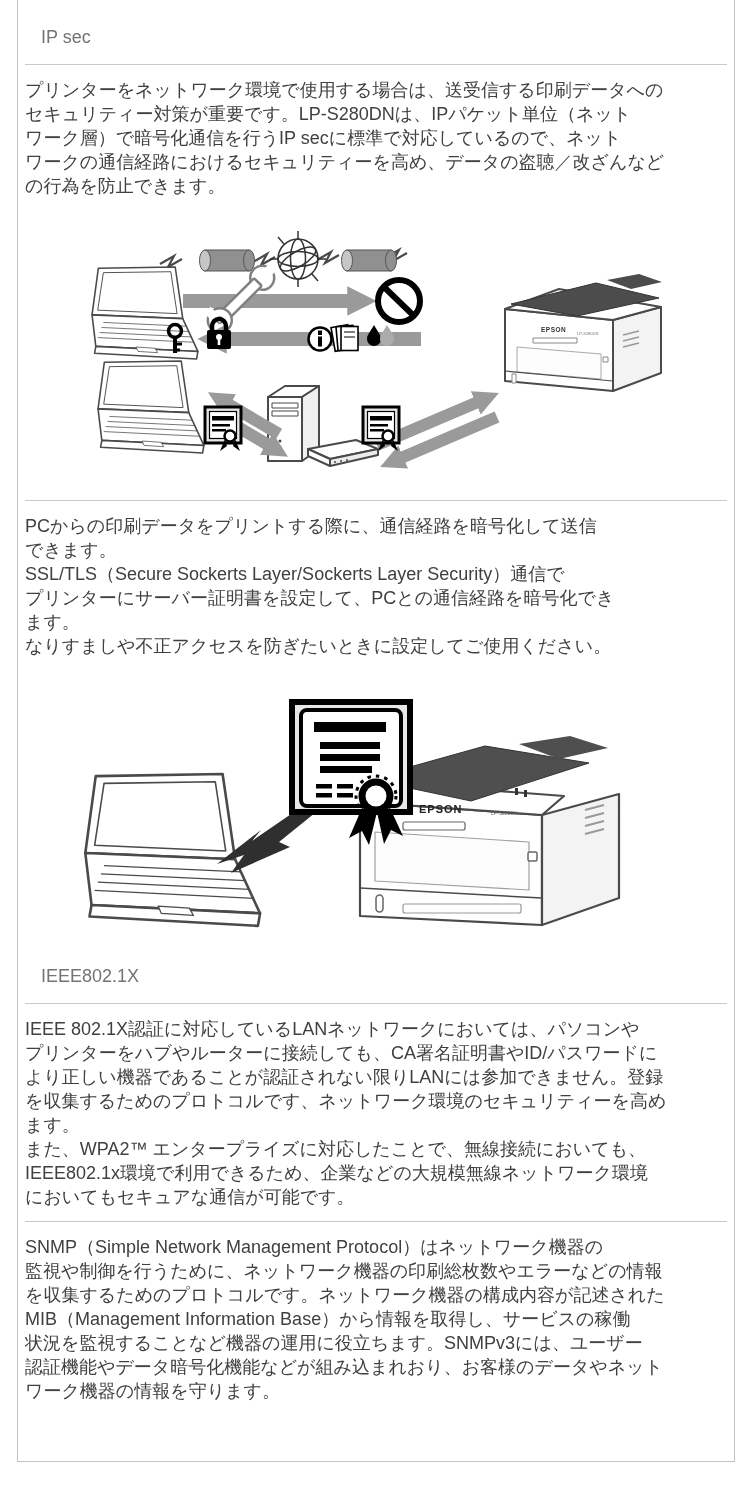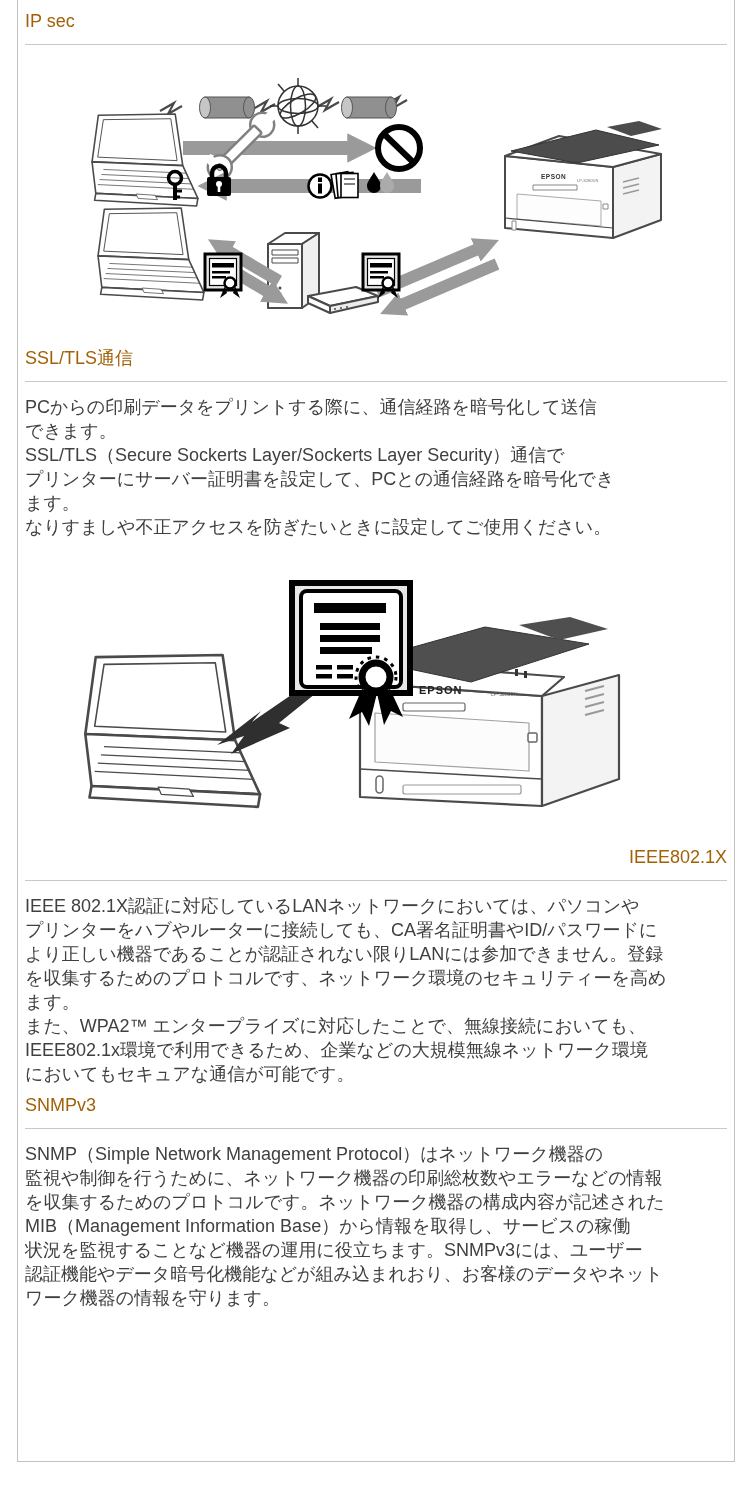--- a/index.html
+++ b/index.html
@@ -9,41 +9,46 @@
     margin:0 15px 0 17px;
     border-left:1px solid #c2c2c2;
     border-right:1px solid #c2c2c2;
     border-bottom:1px solid #c2c2c2;
     box-sizing:border-box;
     height:1462px;
     padding:10px 7px 0 7px;
     overflow:hidden;
     background:#fff;
   }
-  h2.hd{font-size:18px;line-height:22px;font-weight:400;margin:0;color:#a16207;}
+  h2.hd{font-size:18px;line-height:22px;font-weight:400;margin:16px;color:#737373;}
   h2.hd-2{margin-top:12px;}
-  h2.hd-3{margin-top:31px;text-align:right;}
+  h2.hd-3{margin-top:31px;}
   h2.hd-4{margin-top:8px;}
   hr.rule{border:0;border-top:1px solid #c8c8c8;margin:12px 0 0 0;height:0;}
   p.body{font-size:18px;line-height:24px;margin:13px 0 0 0;white-space:pre-line;color:#404040;}
   .figure{display:block;}
   .figure svg{display:block;}
   .fig-1{margin:25px 0 0 40px;}
   .fig-2{margin:24px 0 0 42px;}
   text{font-family:"Liberation Sans","DejaVu Sans",sans-serif;}
 </style>
 </head>
 <body>
 
 <div class="page">
   <div class="content">
 
     <section>
       <h2 class="hd hd-1">IP sec</h2>
       <hr class="rule">
+      <p class="body">プリンターをネットワーク環境で使用する場合は、送受信する印刷データへの
+セキュリティー対策が重要です。LP-S280DNは、IPパケット単位（ネット
+ワーク層）で暗号化通信を行うIP secに標準で対応しているので、ネット
+ワークの通信経路におけるセキュリティーを高め、データの盗聴／改ざんなど
+の行為を防止できます。</p>
 
       <div class="figure fig-1">
         <svg width="620" height="265" viewBox="0 0 620 265">
           <defs>
             <marker id="ah" viewBox="0 0 10 10" refX="4" refY="5" markerWidth="2.1" markerHeight="2.1" orient="auto">
               <path d="M0,0 L10,5 L0,10 z" fill="#9a9a9a"></path>
             </marker>
             <g id="laptop" fill="#ffffff" stroke="#4a4a4a" stroke-width="2.5" stroke-linejoin="round">
               <polygon points="18,2 140,0 152,82 8,76"></polygon>
               <polygon points="26,9 133,7.5 143,74 17,68.5" stroke-width="1.5"></polygon>
@@ -188,21 +193,20 @@
             <line x1="558" y1="112" x2="574" y2="108" stroke="#999" stroke-width="1.5"></line>
             <line x1="558" y1="118" x2="574" y2="114" stroke="#999" stroke-width="1.5"></line>
             <line x1="558" y1="124" x2="574" y2="120" stroke="#999" stroke-width="1.5"></line>
             <rect x="538" y="134" width="5" height="5" fill="#fff" stroke="#888" stroke-width="1"></rect>
           </g>
         </svg>
       </div>
     </section>
 
     <section>
-      <h2 class="hd hd-2">SSL/TLS通信</h2>
       <hr class="rule">
       <p class="body">PCからの印刷データをプリントする際に、通信経路を暗号化して送信
 できます。
 SSL/TLS（Secure Sockerts Layer/Sockerts Layer Security）通信で
 プリンターにサーバー証明書を設定して、PCとの通信経路を暗号化でき
 ます。
 なりすましや不正アクセスを防ぎたいときに設定してご使用ください。</p>
 
       <div class="figure fig-2">
         <svg width="580" height="252" viewBox="0 0 580 252">
@@ -260,21 +264,20 @@
 プリンターをハブやルーターに接続しても、CA署名証明書やID/パスワードに
 より正しい機器であることが認証されない限りLANには参加できません。登録
 を収集するためのプロトコルです、ネットワーク環境のセキュリティーを高め
 ます。
 また、WPA2™ エンタープライズに対応したことで、無線接続においても、
 IEEE802.1x環境で利用できるため、企業などの大規模無線ネットワーク環境
 においてもセキュアな通信が可能です。</p>
     </section>
 
     <section>
-      <h2 class="hd hd-4">SNMPv3</h2>
       <hr class="rule">
       <p class="body">SNMP（Simple Network Management Protocol）はネットワーク機器の
 監視や制御を行うために、ネットワーク機器の印刷総枚数やエラーなどの情報
 を収集するためのプロトコルです。ネットワーク機器の構成内容が記述された
 MIB（Management Information Base）から情報を取得し、サービスの稼働
 状況を監視することなど機器の運用に役立ちます。SNMPv3には、ユーザー
 認証機能やデータ暗号化機能などが組み込まれおり、お客様のデータやネット
 ワーク機器の情報を守ります。</p>
     </section>
 

